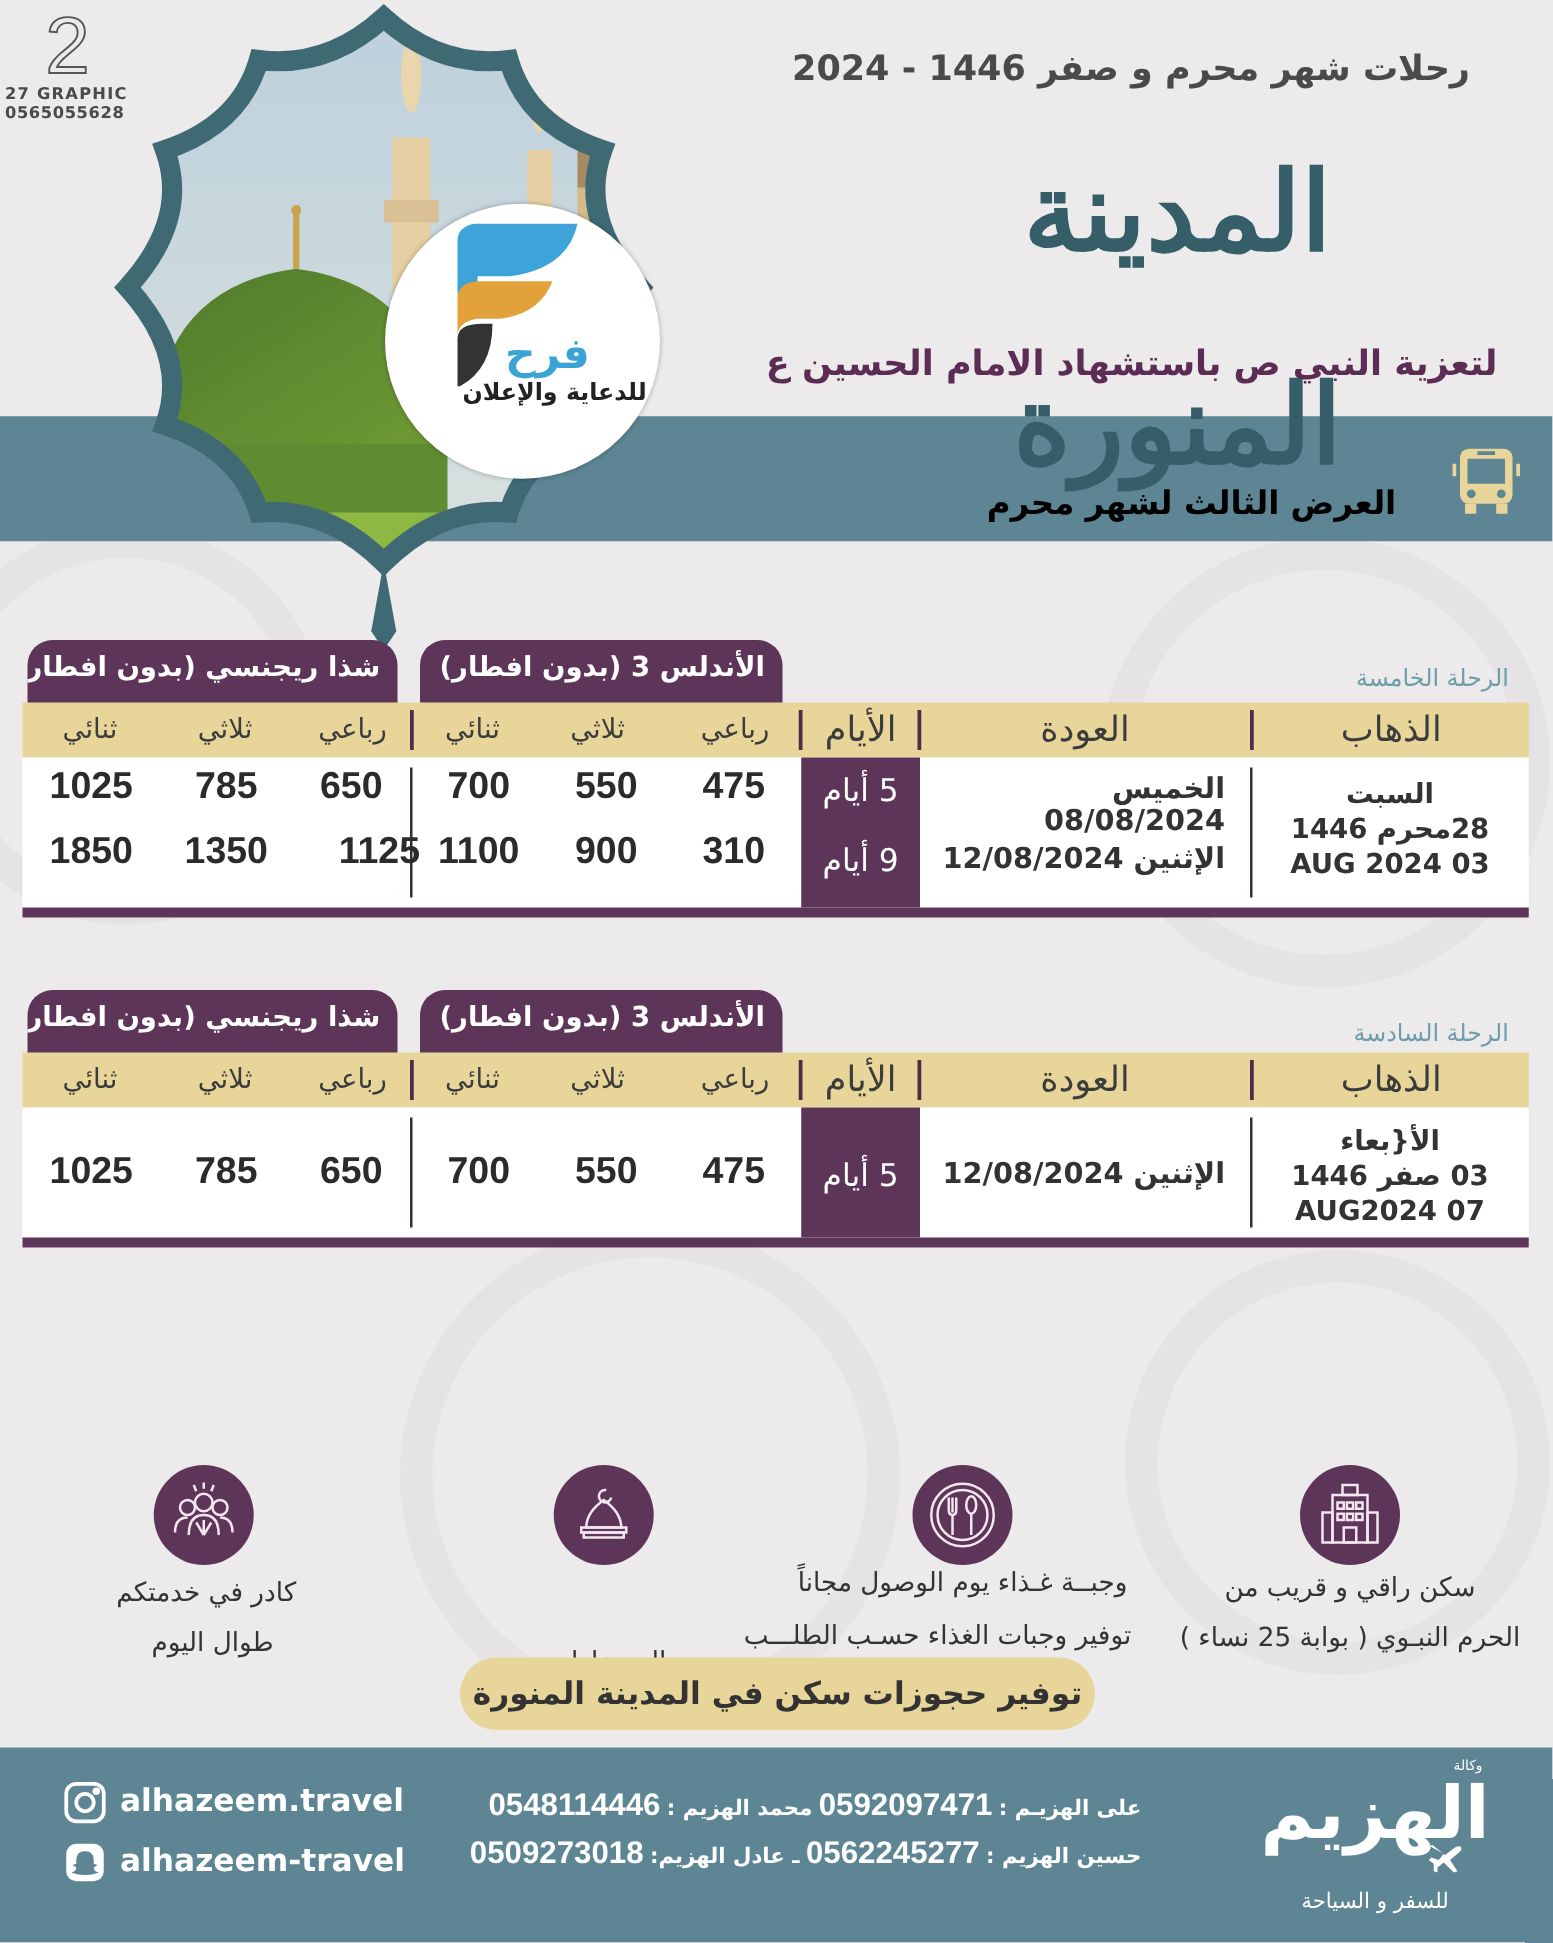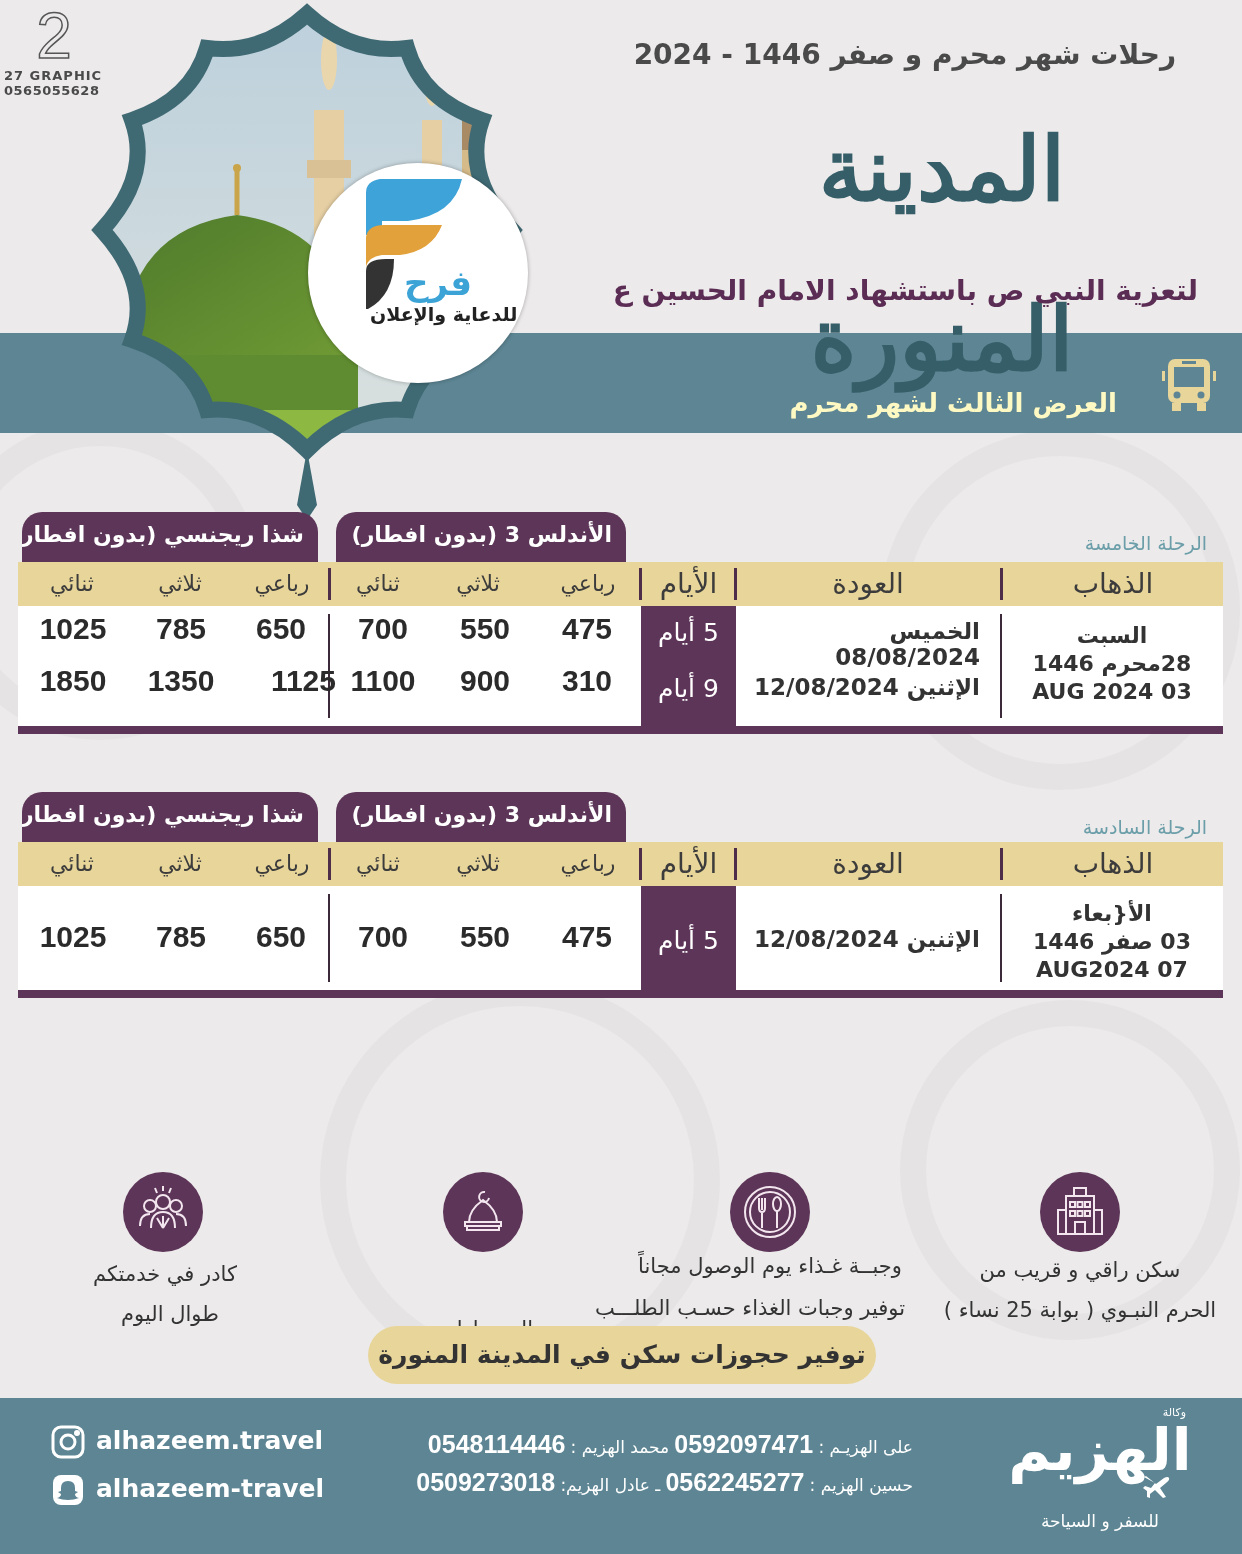--- a/index.html
+++ b/index.html
@@ -19,21 +19,21 @@
   .credit .mark { font-family: "Liberation Sans", sans-serif; font-size: 64px; font-weight: 100; line-height: 64px; text-align: center; width: 100px; color: transparent; -webkit-text-stroke: 1.5px #555; }
   .credit .name { font-size: 13px; font-weight: bold; letter-spacing: 1px; }
   .credit .phone { font-size: 13px; font-weight: bold; letter-spacing: 0.5px; }
 
   
   .band {
     position: absolute; left: 0; top: 333px; width: 1242px; height: 100px;
     background: #5d8593;
   }
   .band .line1 { position: absolute; right: 105px; top: 6px; font-size: 32px; color: #fff; direction: rtl; font-family: "DejaVu Sans", sans-serif; }
-  .band .line2 { position: absolute; right: 125px; top: 55px; font-size: 26px; color: #fef9c3; direction: rtl; font-weight: bold; }
+  .band .line2 { position: absolute; right: 125px; top: 55px; font-size: 26px; color: #000000; direction: rtl; font-weight: bold; }
   .bus { position: absolute; right: 24px; top: 22px; width: 58px; height: 60px; }
 
   
   .frame { position: absolute; left: 62px; top: 0; width: 490px; height: 520px; }
   .farah-logo {
     position: absolute; left: 308px; top: 163px; width: 220px; height: 220px;
     border-radius: 50%; background: #fff; box-shadow: 0 0 4px rgba(0,0,0,0.3);
   }
   .farah-logo .f-name { position: absolute; left: 96px; top: 100px; font-size: 34px; color: #3ba3d6; font-weight: bold; direction: rtl; }
   .farah-logo .f-tag { position: absolute; left: 62px; top: 140px; font-size: 19px; color: #222; font-weight: bold; direction: rtl; }
@@ -69,21 +69,21 @@
   .feat-text { position: absolute; font-size: 21px; color: #333; direction: rtl; text-align: center; white-space: nowrap; }
   .pill { position: absolute; left: 368px; top: 1326px; width: 508px; height: 58px; border-radius: 29px; background: #e8d59a; text-align: center; line-height: 58px; font-size: 25px; font-weight: bold; color: #333; direction: rtl; }
 
   
   .footer { position: absolute; left: 0; top: 1398px; width: 1242px; height: 156px; background: #5d8593; color: #fff; }
   .social { position: absolute; left: 50px; font-size: 25px; font-weight: bold; }
   .social .ico { position: absolute; left: 0; top: 0; width: 36px; height: 36px; }
   .social .txt { position: absolute; left: 46px; top: 2px; white-space: nowrap; }
   .contacts { position: absolute; left: 368px; width: 545px; direction: rtl; text-align: right; }
   .contacts .row { height: 38px; white-space: nowrap; }
-  .contacts .nm { font-size: 17px; font-weight: normal; }
+  .contacts .nm { font-size: 17px; font-weight: bold; }
   .contacts .num { font-size: 25px; font-weight: bold; font-family: "Liberation Sans", sans-serif; }
   .brand { position: absolute; right: 42px; top: 8px; width: 200px; text-align: center; direction: rtl; }
   .brand .small { font-size: 11px; text-align: right; padding-right: 14px; }
   .brand .name { font-size: 58px; font-weight: bold; line-height: 62px; }
   .brand .tag { font-size: 17px; margin-top: 30px; }
   .plane { position: absolute; right: 70px; top: 72px; width: 30px; height: 30px; }
 </style>
 </head>
 <body>
 

